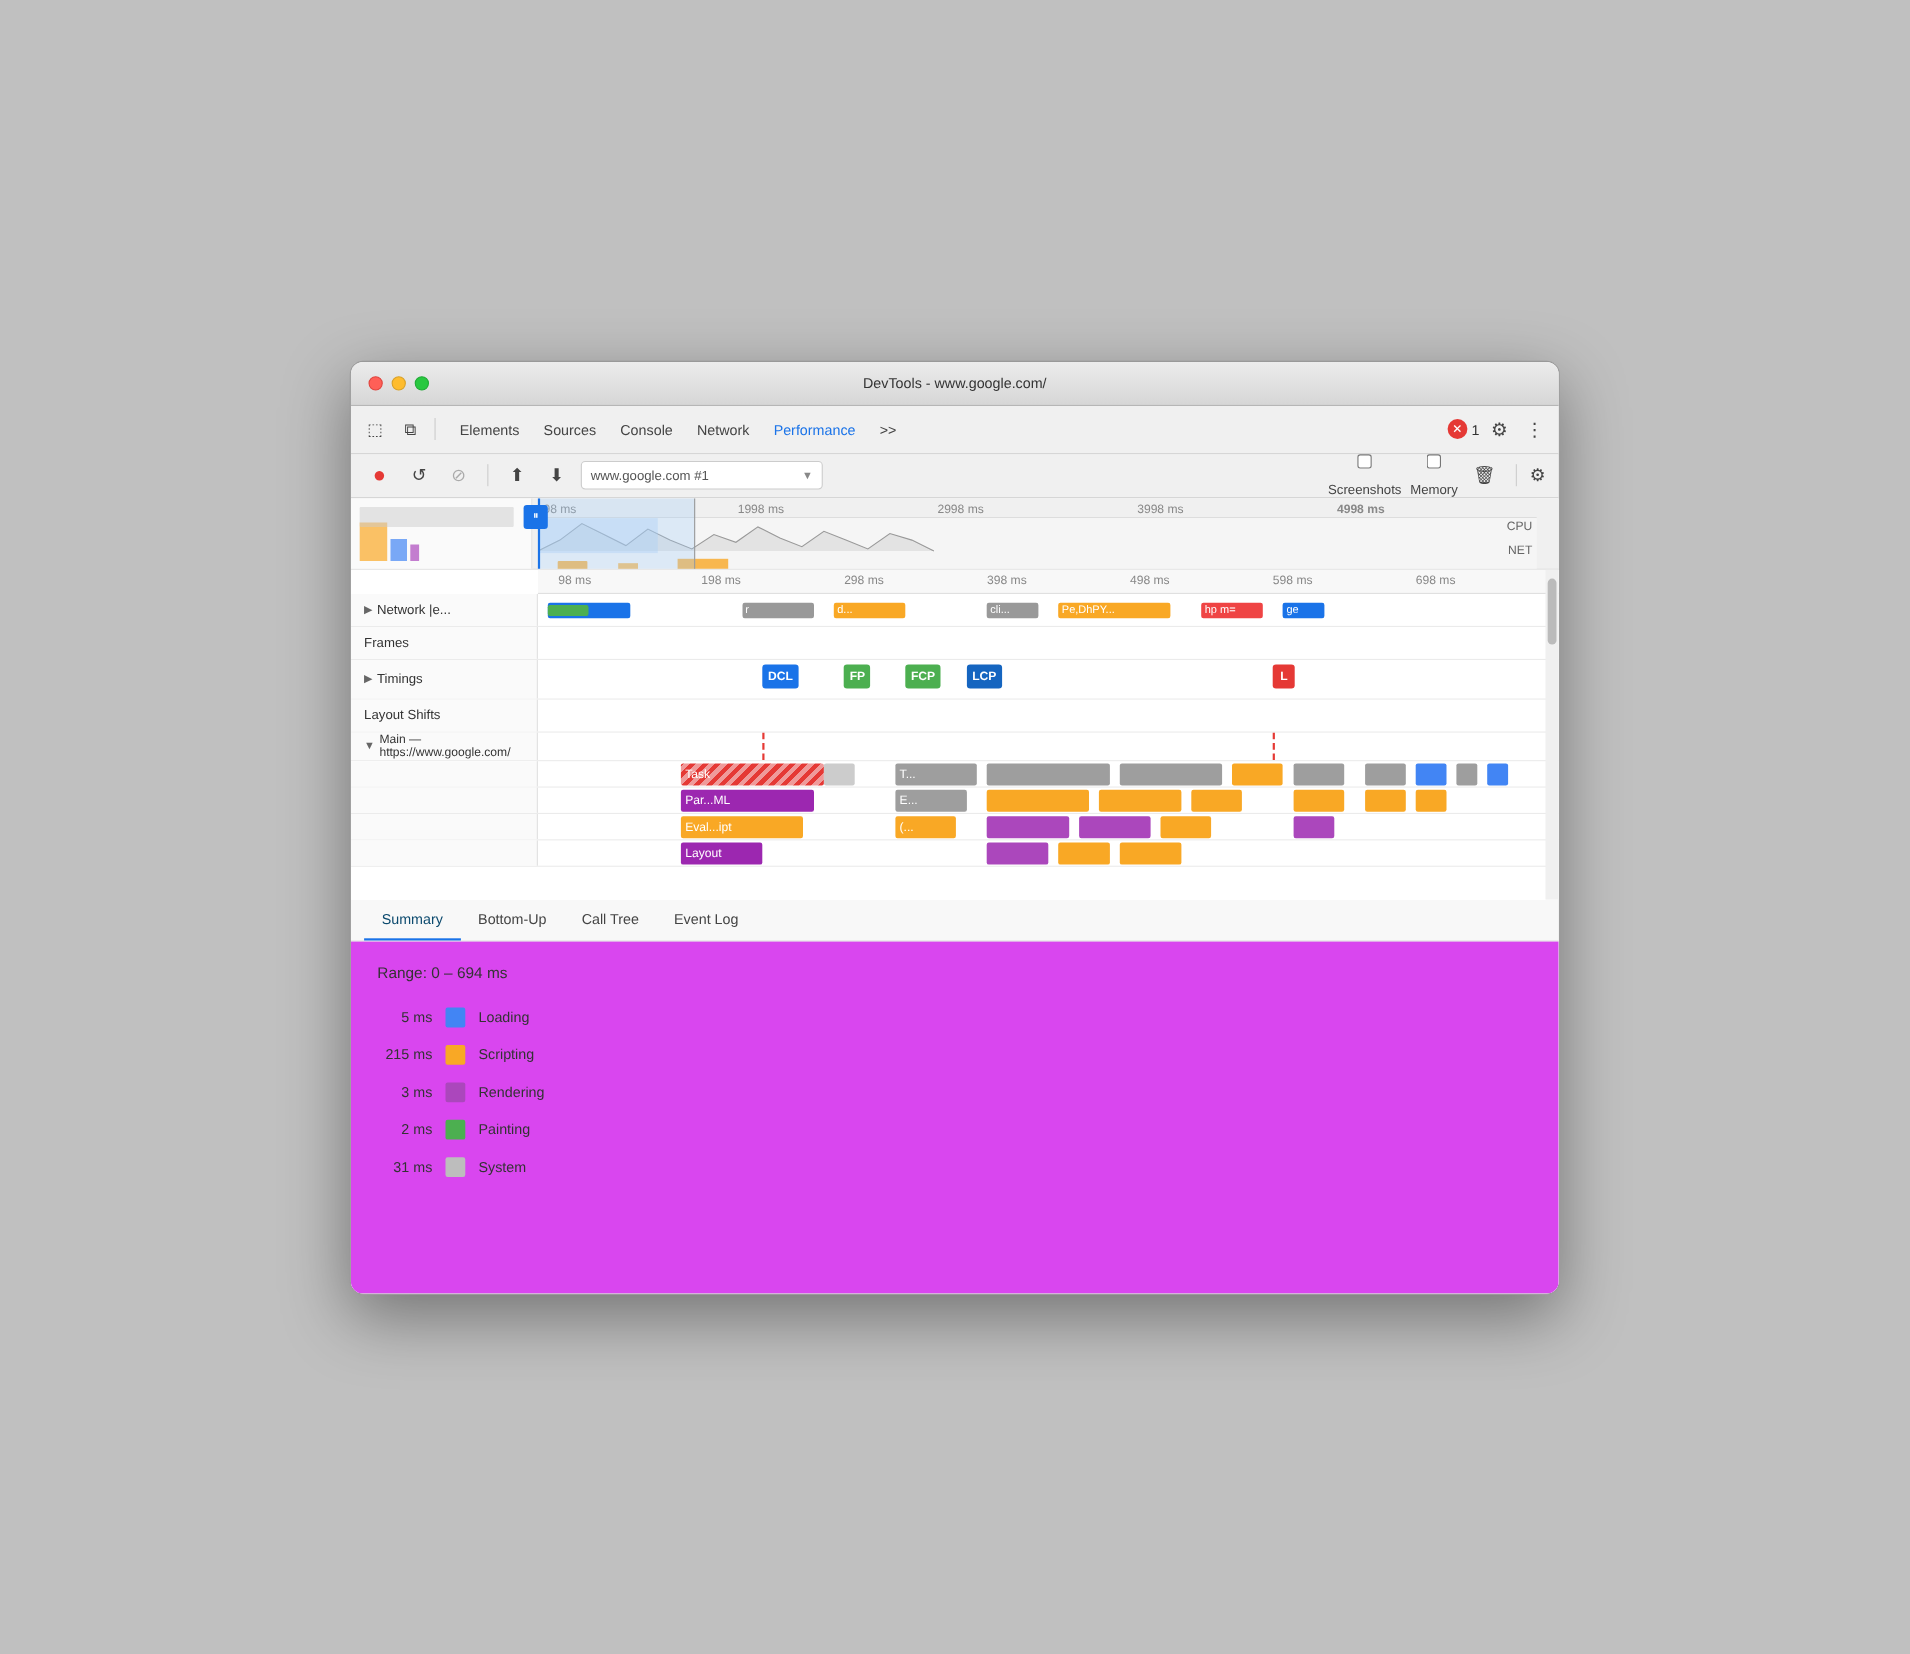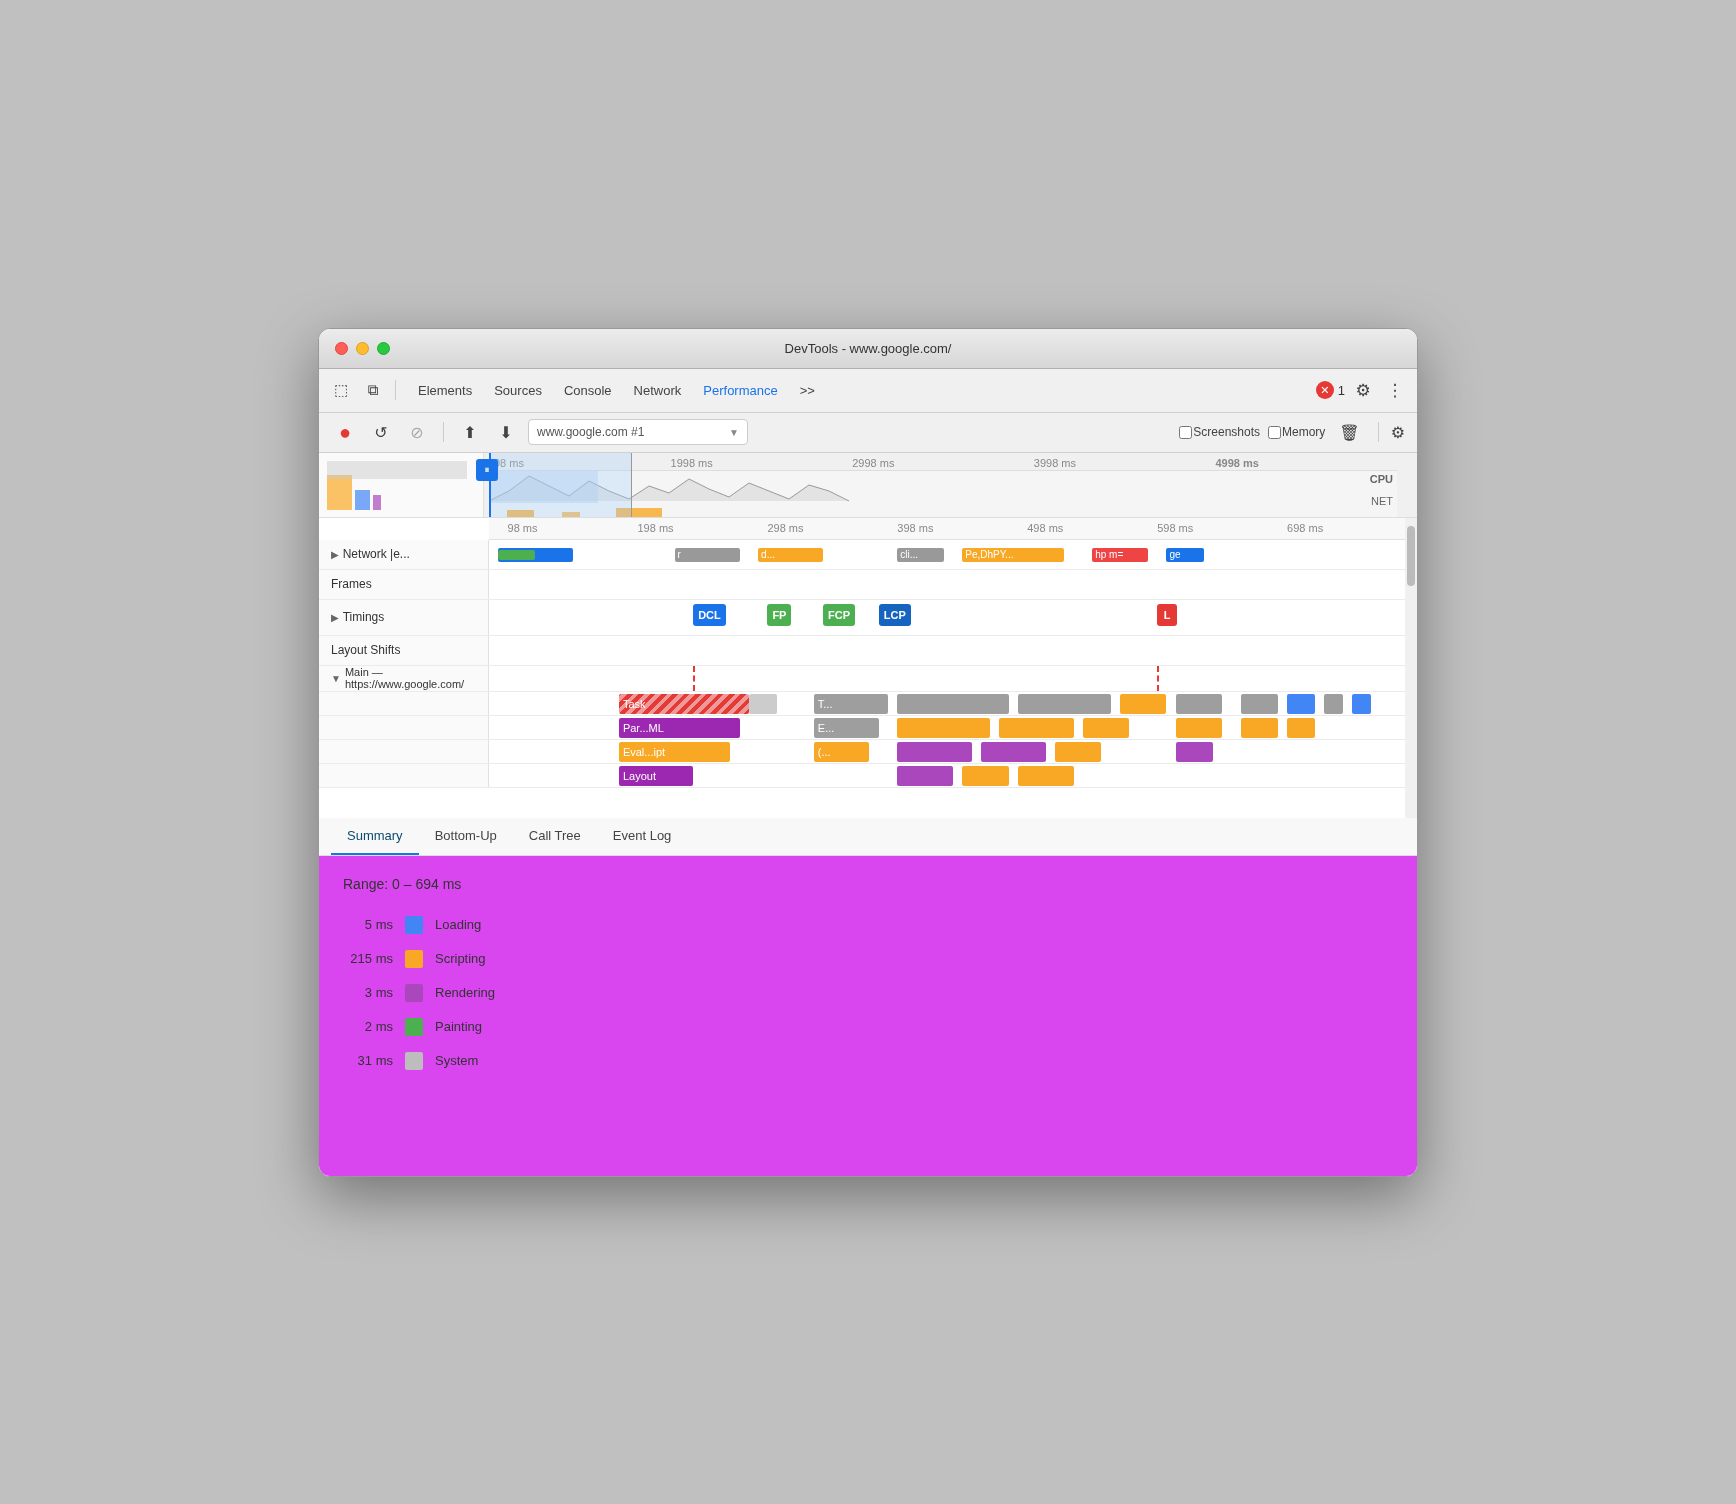--- a/index.html
+++ b/index.html
@@ -121,23 +121,24 @@
       background: white;
       display: flex;
       align-items: center;
       padding: 0 8px;
       font-size: 12px;
       color: #444;
     }
     .checkbox-group {
       display: flex;
       align-items: center;
-      gap: 1px;
+      gap: 12px;
       font-size: 12px;
       color: #444;
+      flex-direction: column;
     }
     .checkbox-group input { margin: 0; }
     .toolbar-spacer { flex: 1; }
     .trash-btn {
       background: none;
       border: none;
       cursor: pointer;
       font-size: 16px;
       color: #444;
       padding: 2px 6px;
@@ -474,21 +475,21 @@
 
         <div style="position:absolute;bottom:0;left:2%;width:3%;height:8px;background:#f9a825;opacity:0.8;border-radius:1px;"></div>
         <div style="position:absolute;bottom:0;left:8%;width:2%;height:6px;background:#f9a825;opacity:0.7;"></div>
         <div style="position:absolute;bottom:0;left:14%;width:5%;height:10px;background:#f9a825;opacity:0.8;"></div>
       </div>
 
       <div style="position:absolute;left:170px;top:0;width:13%;height:65px;background:rgba(163,204,247,0.3);border-left:2px solid #1a73e8;border-right:1px solid #999;z-index:5;"></div>
 
       <div style="position:absolute;left:157px;top:6px;background:#1a73e8;color:white;width:22px;height:22px;border-radius:3px;display:flex;align-items:center;justify-content:center;font-size:10px;z-index:6;">⏸</div>
 
-      <span style="position:absolute;right:24px;top:20px;font-size:11px;color:#666;font-weight:700;">CPU</span>
+      <span style="position:absolute;right:24px;top:20px;font-size:11px;color:#666;font-weight:400;">CPU</span>
       <span style="position:absolute;right:24px;top:42px;font-size:11px;color:#666;font-weight:500;">NET</span>
     </div>
 
     <div class="detail-timeline" style="position:relative;">
 
       <div class="detail-ruler">
         <span class="detail-ruler-tick" style="left:2%;">98 ms</span>
         <span class="detail-ruler-tick" style="left:16%;">198 ms</span>
         <span class="detail-ruler-tick" style="left:30%;">298 ms</span>
         <span class="detail-ruler-tick" style="left:44%;">398 ms</span>

